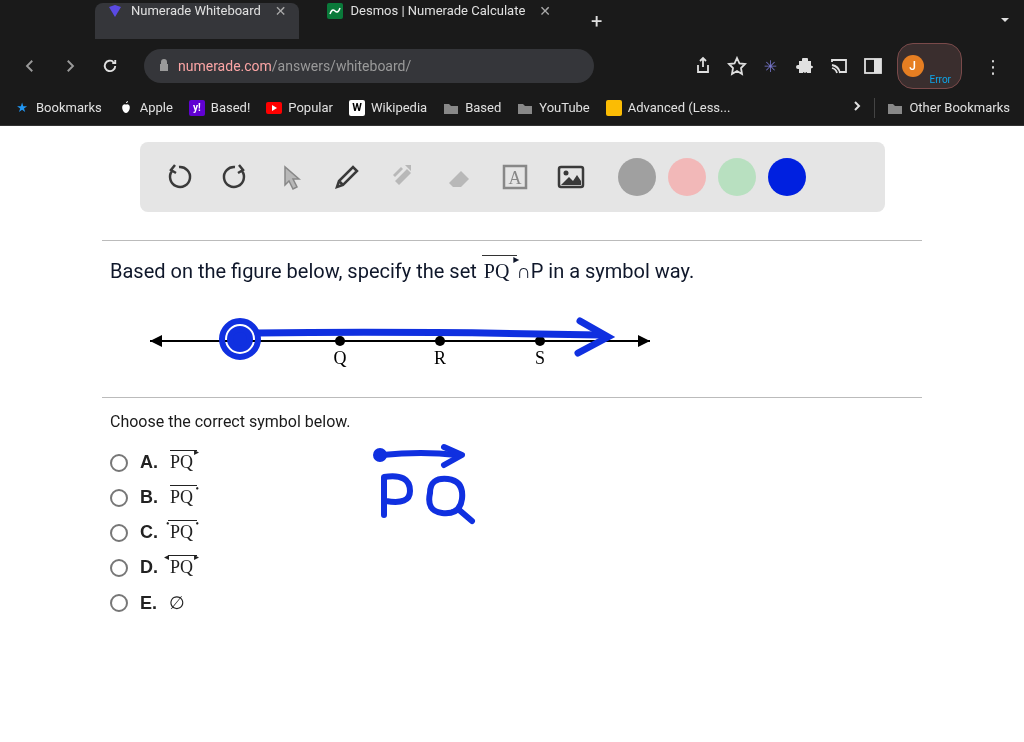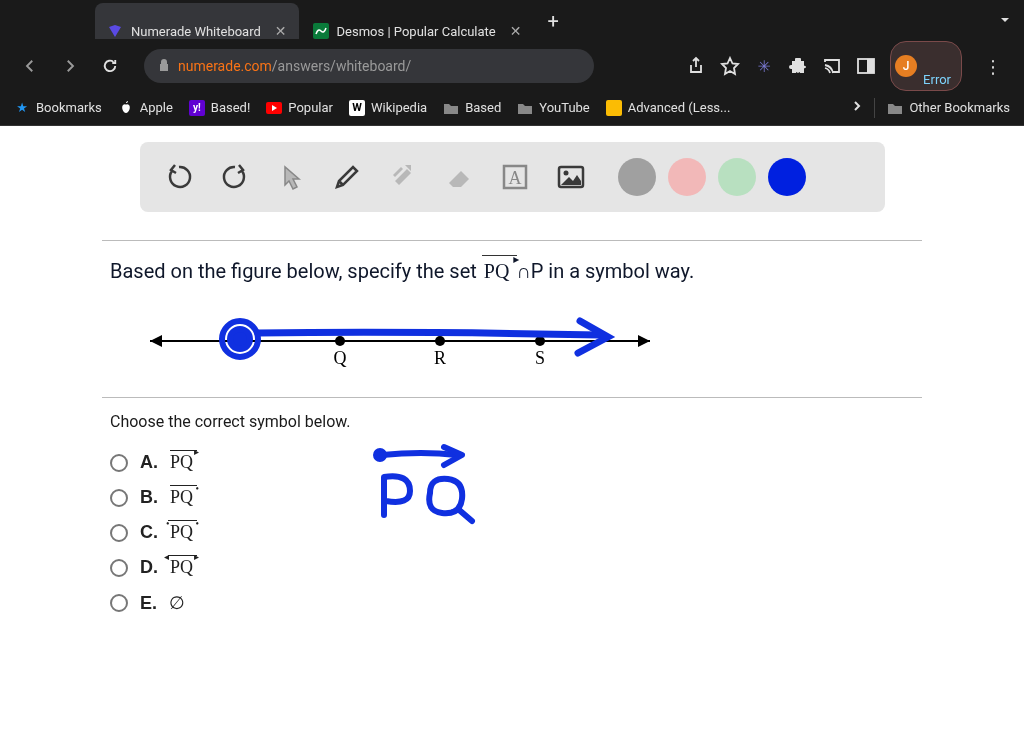--- a/index.html
+++ b/index.html
@@ -1,37 +1,37 @@
 <!DOCTYPE html>
 <html><head>
   <meta charset="utf-8">
   <style>
     * { margin: 0; padding: 0; box-sizing: border-box; }
     body { font-family: -apple-system, BlinkMacSystemFont, "Segoe UI", Roboto, sans-serif; background: #1a1a1a; width: 1024px; height: 742px; overflow: hidden; }
     
     
     .tab-bar { background: #1a1a1a; height: 42px; display: flex; align-items: center; padding-left: 95px; }
-    .tab { display: flex; align-items: flex-end; height: 36px; padding: 0 12px; color: #e0e0e0; font-size: 13px; border-radius: 8px 8px 0 0; gap: 8px; margin-right: 2px; }
+    .tab { display: flex; align-items: flex-start; height: 36px; padding: 0 12px; color: #e0e0e0; font-size: 13px; border-radius: 8px 8px 0 0; gap: 8px; margin-right: 16px; }
     .tab.active { background: #35363a; }
     .tab-favicon { width: 16px; height: 16px; display: flex; align-items: center; justify-content: center; }
     .tab-close { color: #aaa; font-size: 14px; margin-left: 6px; cursor: pointer; }
     .tab-plus { color: #e0e0e0; font-size: 20px; padding: 0 12px; cursor: pointer; }
     .tab-overflow { color: #e0e0e0; margin-left: auto; margin-right: 12px; cursor: pointer; }
     
     
     .toolbar { background: #1a1a1a; height: 48px; display: flex; align-items: center; padding: 0 14px; gap: 8px; }
     .nav-btn { width: 32px; height: 32px; display: flex; align-items: center; justify-content: center; color: #9a9a9a; cursor: pointer; border-radius: 50%; }
     .nav-btn svg { width: 18px; height: 18px; }
     .address-bar { flex: 0 0 auto; width: 450px; background: #35363a; border-radius: 20px; height: 34px; display: flex; align-items: center; padding: 0 14px; color: #9a9a9a; font-size: 14px; margin-left: 10px; gap: 8px; }
-    .url-domain { color: #f97316; }
+    .url-domain { color: #fca5a5; }
     .toolbar-icons { display: flex; align-items: center; gap: 14px; margin-left: auto; }
     .toolbar-icon { width: 20px; height: 20px; color: #e0e0e0; cursor: pointer; display: flex; align-items: center; justify-content: center; }
     .profile-badge { display: flex; align-items: center; background: #3a2e2e; border: 1px solid #7a4a4a; border-radius: 16px; padding: 3px 10px 3px 4px; gap: 6px; }
     .profile-avatar { width: 22px; height: 22px; border-radius: 50%; background: #e67e22; color: #fff; display: flex; align-items: center; justify-content: center; font-size: 12px; font-weight: 500; }
-    .profile-text { color: #7dd3fc; font-size: 13px; margin-top: 27px; }
+    .profile-text { color: #0ea5e9; font-size: 10px; margin-top: 27px; }
     .menu-dots { color: #e0e0e0; font-size: 18px; cursor: pointer; padding: 0 8px; }
     
     
     .bookmarks-bar { background: #1a1a1a; height: 36px; display: flex; align-items: center; padding: 0 14px; gap: 16px; border-bottom: 1px solid #333; }
     .bookmark-item { display: flex; align-items: center; gap: 6px; color: #e0e0e0; font-size: 13px; cursor: pointer; }
     .bookmark-icon { width: 16px; height: 16px; display: flex; align-items: center; justify-content: center; }
     .bookmark-star { color: #2196f3; }
     .bookmark-apple { color: #fff; }
     .bookmark-yahoo { background: #6001d2; color: #fff; font-size: 10px; font-weight: bold; width: 16px; height: 16px; display: flex; align-items: center; justify-content: center; border-radius: 2px; }
     .bookmark-youtube { background: #ff0000; color: #fff; width: 16px; height: 12px; border-radius: 2px; display: flex; align-items: center; justify-content: center; }
@@ -84,21 +84,21 @@
     <span>Numerade Whiteboard</span>
     <span class="tab-close">✕</span>
   </div>
   <div class="tab">
     <span class="tab-favicon">
       <svg viewBox="0 0 16 16">
           <rect width="16" height="16" fill="#0a7a3a" rx="2"></rect>
           <path d="M3 11 Q5 5 8 8 T13 5" stroke="#fff" stroke-width="1.5" fill="none"></path>
         </svg>
     </span>
-    <span>Desmos | Popular Calculate</span>
+    <span>Desmos | Numerade Calculate</span>
     <span class="tab-close">✕</span>
   </div>
   <span class="tab-plus">+</span>
   <span class="tab-overflow">
     <svg width="14" height="14" viewBox="0 0 14 14">
         <path fill="#e0e0e0" d="M3 5 L7 9 L11 5 Z"></path>
       </svg>
   </span>
 </div>
 

